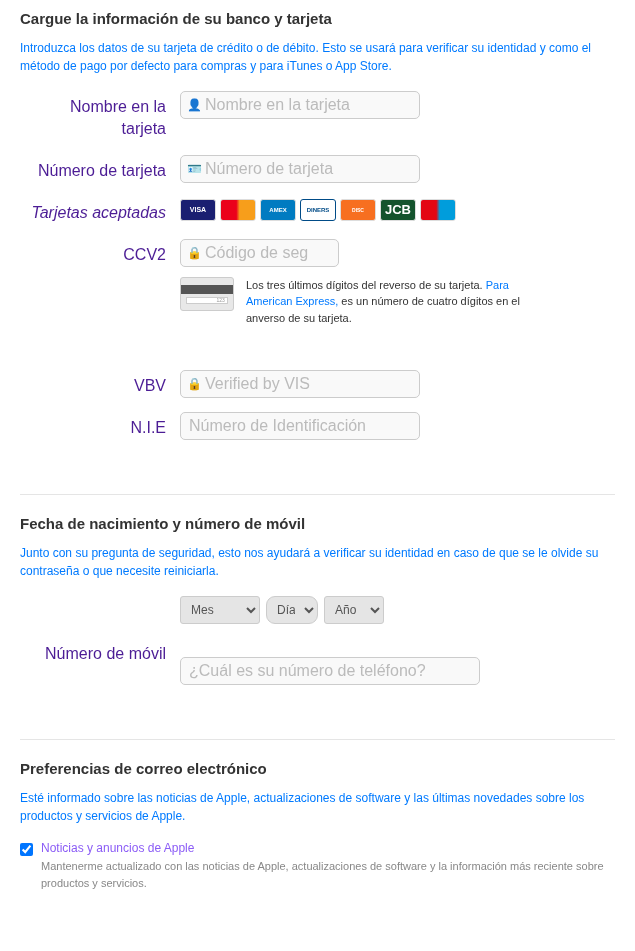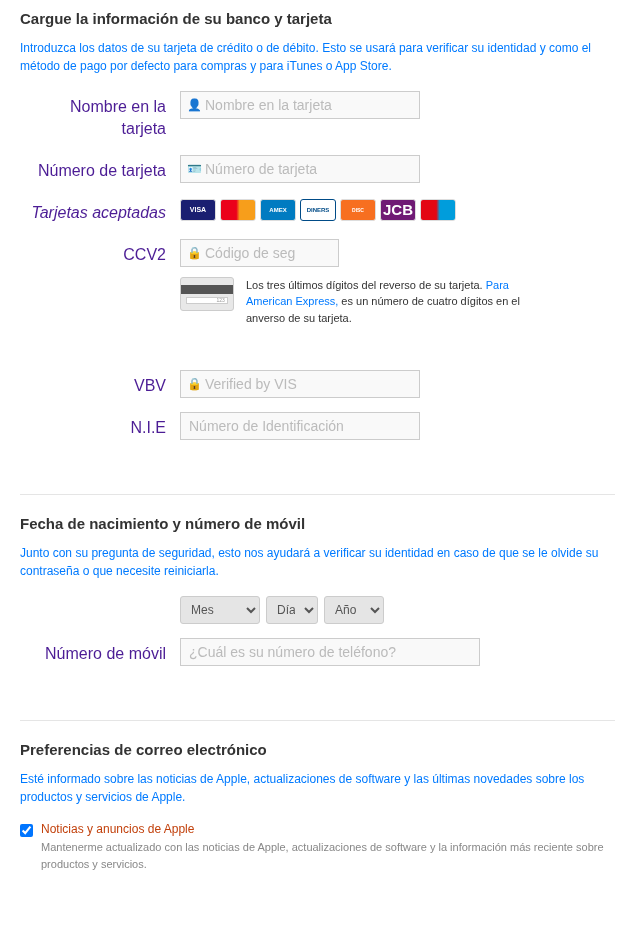--- a/index.html
+++ b/index.html
@@ -51,23 +51,23 @@
       font-style: italic;
     }
     .form-input {
       flex: 1;
       max-width: 240px;
     }
     input[type="text"] {
       width: 100%;
       height: 28px;
       border: 1px solid #ccc;
-      border-radius: 0;
+      border-radius: 5px;
       padding: 4px 8px;
-      font-size: 14px;
+      font-size: 16px;
       color: #999;
       background: #f9f9f9;
       outline: none;
     }
     input[type="text"]::placeholder {
       color: #bbb;
     }
     .input-icon-wrapper {
       position: relative;
       display: flex;
@@ -173,43 +173,44 @@
       height: 28px;
       border: 1px solid #ccc;
       border-radius: 3px;
       padding: 2px 6px;
       font-size: 12px;
       color: #555;
       background: #e5e5e5;
       cursor: pointer;
     }
     .select-mes { width: 80px; }
-    .select-dia { width: 52px; }
+    .select-dia { width: 52px; border-radius: 9px; }
     .select-ano { width: 60px; }
 
     
     .phone-input {
       width: 300px;
       max-width: 300px;
+      margin-top: 19px;
     }
 
     
     .checkbox-row {
       display: flex;
       align-items: flex-start;
       gap: 8px;
       margin-top: 10px;
     }
     .checkbox-row input[type="checkbox"] {
       margin-top: 2px;
       flex-shrink: 0;
     }
     .checkbox-label {
       font-size: 12px;
-      color: #c2410c;
+      color: #8b5cf6;
     }
     .checkbox-desc {
       font-size: 11px;
       color: #888;
       margin-top: 3px;
       line-height: 1.5;
     }
     .ccv-input-col {
       display: flex;
       flex-direction: column;
@@ -248,21 +249,21 @@
     </div>
 
     <div class="form-row">
       <div class="form-label italic">Tarjetas aceptadas</div>
       <div class="card-icons">
         <div class="card-icon card-visa">VISA</div>
         <div class="card-icon card-mc" style="background:linear-gradient(to right,#eb001b 45%,#f79e1b 55%);"></div>
         <div class="card-icon card-amex" style="font-size:6px;">AMEX</div>
         <div class="card-icon card-diners" style="font-size:6px; color:#004b87;">DINERS</div>
         <div class="card-icon card-discover" style="background:#f76f20; color:#fff; font-size:5px;">DISC</div>
-        <div class="card-icon card-jcb" style="background:#701a75; color:#fff; font-size:15px;">JCB</div>
+        <div class="card-icon card-jcb" style="background:#14532d; color:#fff; font-size:13px;">JCB</div>
         <div class="card-icon card-maestro" style="background:linear-gradient(to right,#e30613 45%,#009ddc 55%);"></div>
       </div>
     </div>
 
 
     <div class="form-row">
       <div class="form-label">CCV2</div>
       <div class="ccv-input-col">
         <div class="input-icon-wrapper">
           <span class="input-icon">🔒</span>

